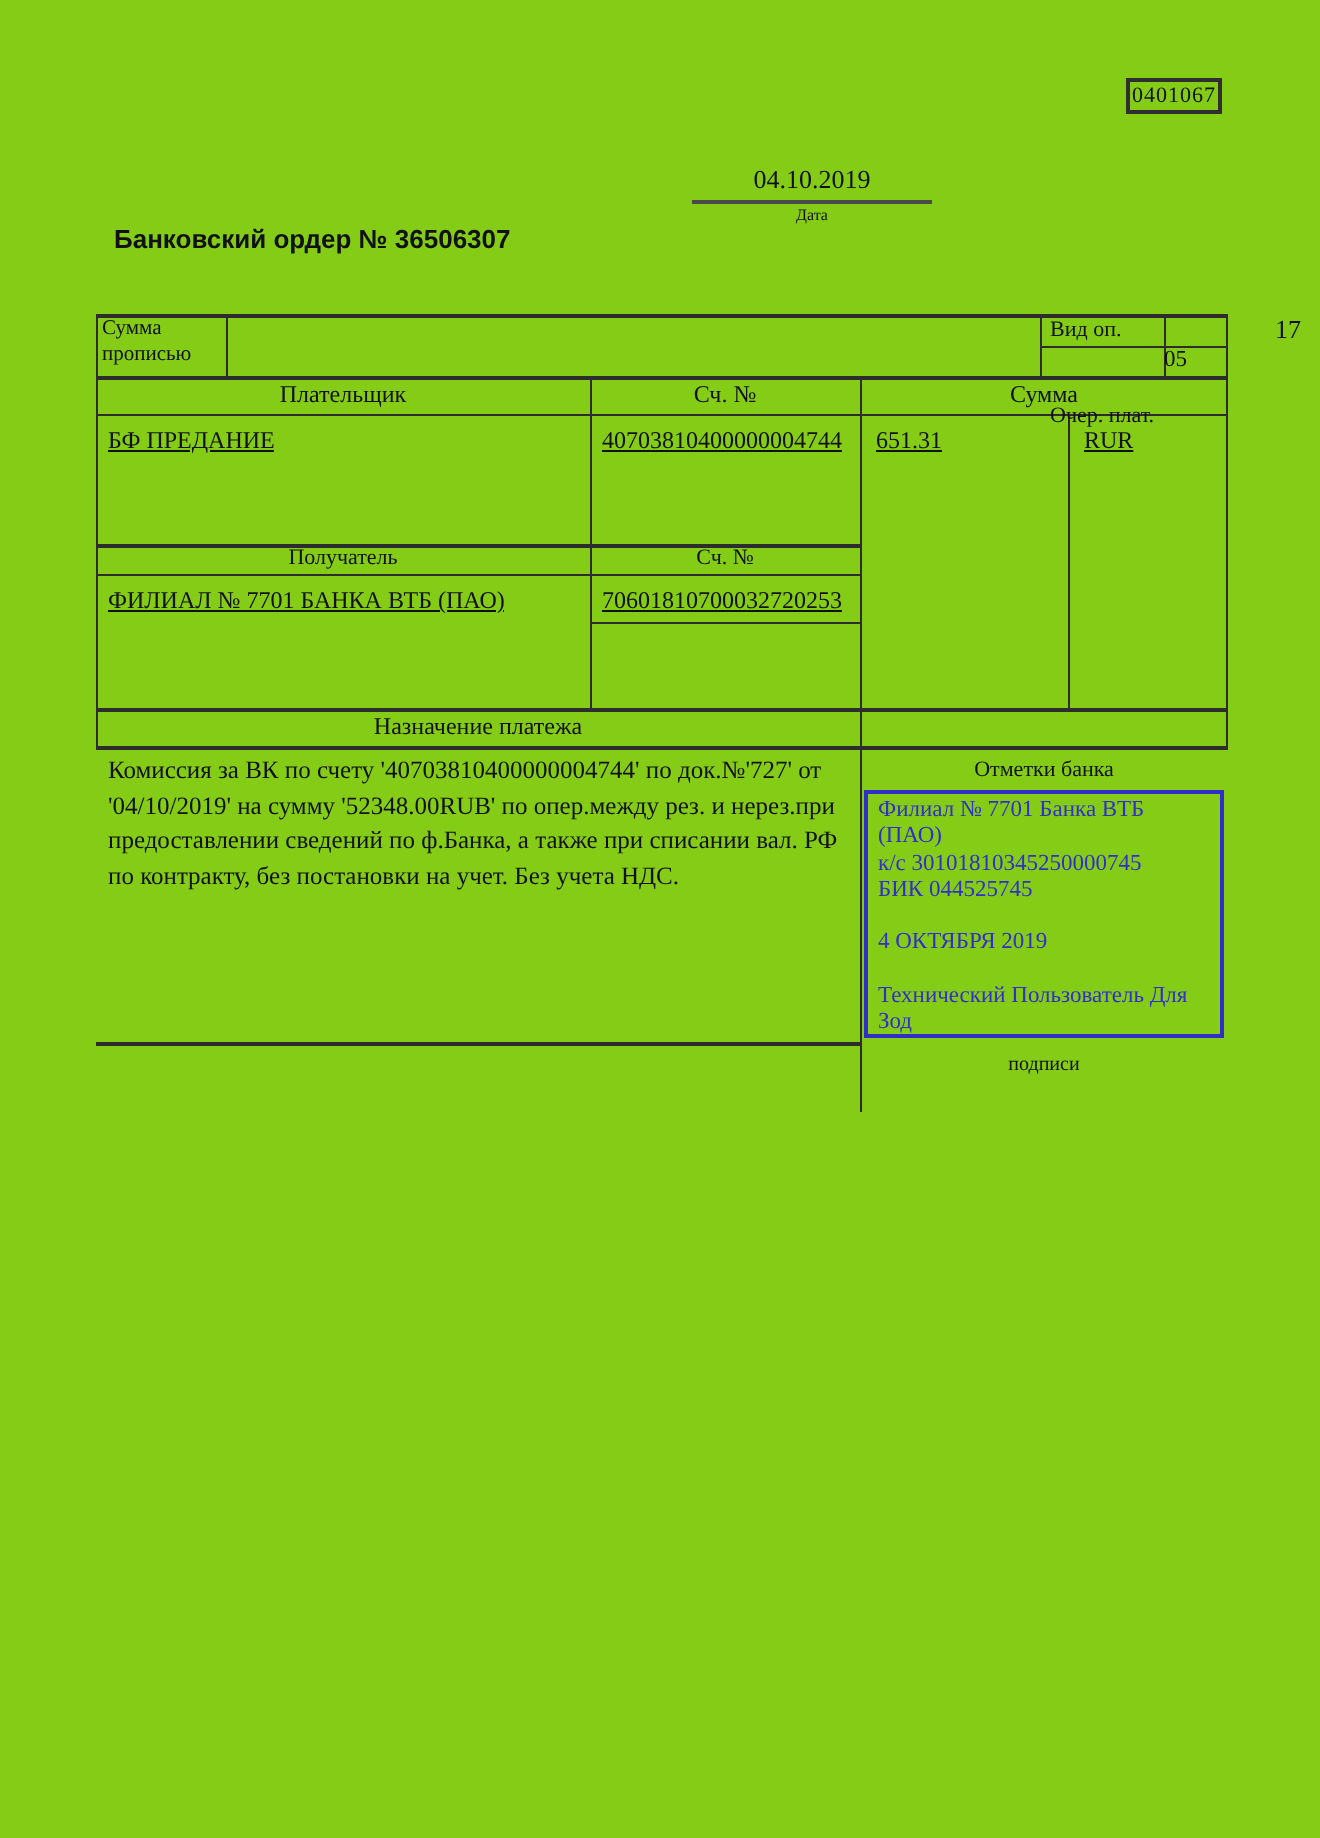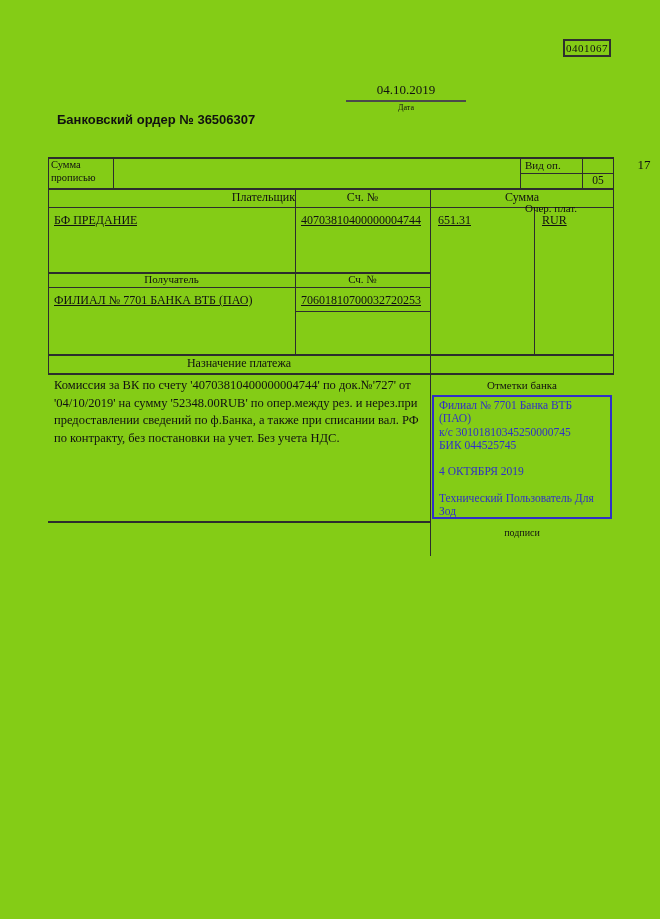--- a/index.html
+++ b/index.html
@@ -30,23 +30,23 @@
   .cell { position:absolute; overflow:hidden; white-space:nowrap; }
   .c-center { text-align:center; }
   .f13 { font-size:12px;text-decoration:underline; }
   .f12 { font-size:12px; }
 
   .propis { left:3px; top:1px; width:60px; font-size:10.5px; line-height:13px; white-space:normal; }
   .amount-words { left:72px; top:3px; font-size:13px; }
   .vidop-label  { left:477px; top:0;    width:55px; height:16px; line-height:16px; font-size:11px; }
   .vidop-value  { left:534px; top:0;    width:32px; height:16px; line-height:16px; font-size:13px; text-align:center;margin-left:46px; }
   .ocher-label  { left:477px; top:16px; width:55px; height:33px; line-height:15px; font-size:11px;margin-top:28px; }
-  .ocher-value  { left:534px; top:16px; width:32px; height:15px; line-height:15px; font-size:11.5px; text-align:center; }
+  .ocher-value  { left:534px; top:16px; width:32px; height:15px; line-height:15px; font-size:11.5px; text-align:left; }
 
-  .head-payer { left:0; top:31px; width:247px; height:19px; line-height:19px;text-align:right; }
+  .head-payer { left:0; top:31px; width:247px; height:19px; line-height:19px; }
   .head-acct1 { left:247px; top:31px; width:135px; height:19px; line-height:19px; }
   .head-sum   { left:382px; top:31px; width:184px; height:19px; line-height:19px; }
   .payer-name { left:6px;   top:56px; }
   .payer-acct { left:253px; top:56px; }
   .sum-amount { left:390px; top:56px; }
   .sum-cur    { left:494px; top:56px; }
 
   .head-payee { left:0;     top:115px; width:247px; height:15px; line-height:15px; font-size:11px; }
   .head-acct2 { left:247px; top:115px; width:135px; height:15px; line-height:15px; font-size:11px; }
   .payee-name { left:6px;   top:136px; }

